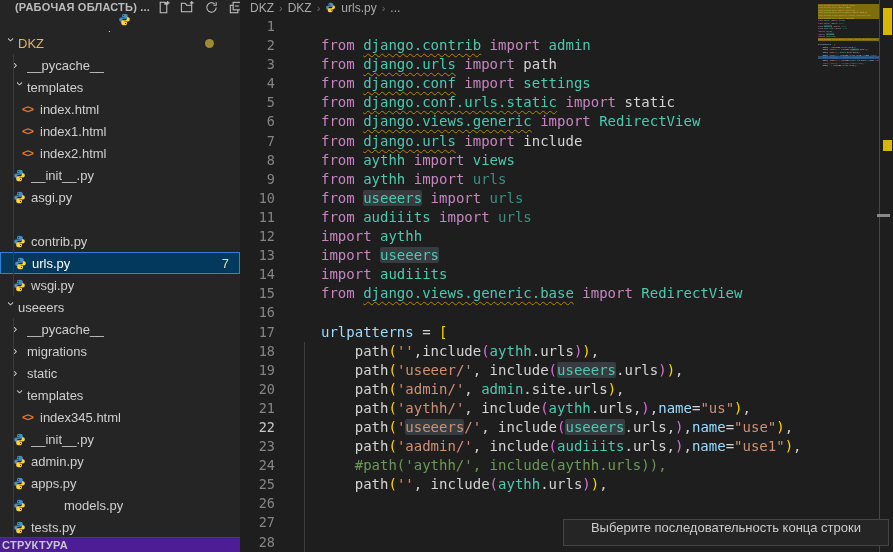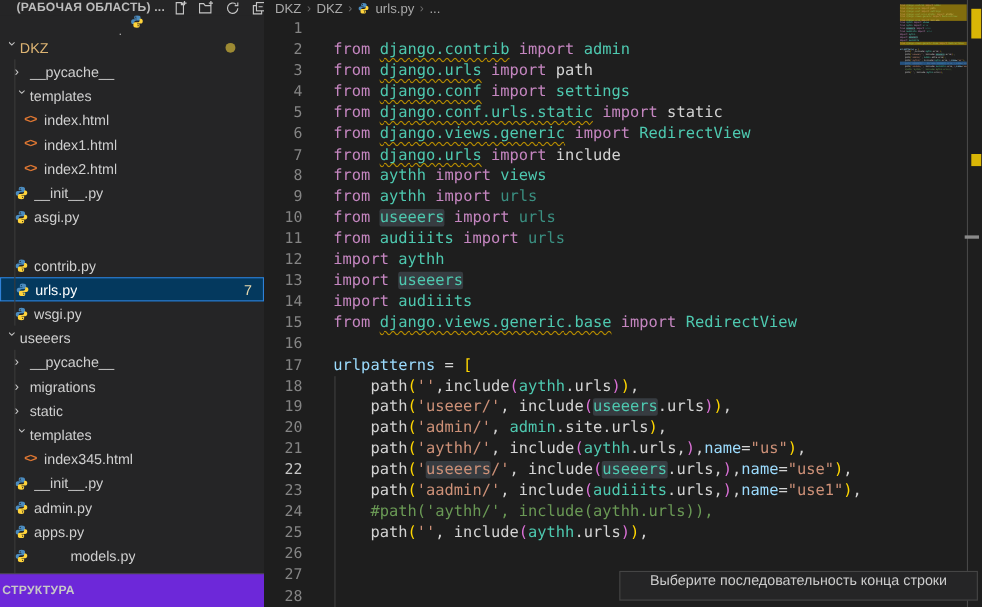--- a/index.html
+++ b/index.html
@@ -27,40 +27,40 @@
   .fic { width:18px; flex:0 0 18px; display:inline-flex; align-items:center; }
   .fic svg { width:13px; height:13px; }
   .htmlic { width:18px; flex:0 0 18px; color:#e37933; font-weight:bold; font-size:11px;
     letter-spacing:-1px; }
   .lbl { overflow:hidden; text-overflow:ellipsis; }
   .lbl.gold { color:#ddb473; }
   .dot { width:9px; height:9px; border-radius:50%; background:#9d8a33;
     margin-left:auto; margin-right:26px; }
   .badge { margin-left:auto; margin-right:10px; color:#e8d9ae; font-size:13px; }
   .sb-guide { position:absolute; width:1px; background:#3a3a3a; left:13px; }
-  #sb-outline { position:absolute; left:0; bottom:0; width:240px; height:31px; z-index:5;
-    background:#6d28d9; border-top:1px solid #444; display:flex; align-items:center;margin-top:36px; }
+  #sb-outline { position:absolute; left:0; bottom:0; width:240px; height:15px; z-index:5;
+    background:#4c1d95; border-top:1px solid #444; display:flex; align-items:center;margin-top:36px; }
   #sb-outline span { font-size:11px; font-weight:bold; color:#c7c7c7; padding-left:2px;
     letter-spacing:.3px; }
 
   
   #editor { position:absolute; left:240px; top:0; width:653px; height:552px;
     background:#1e1e1e; }
   #breadcrumb { position:absolute; left:0; top:0; height:15px; display:flex;
     align-items:center; font-size:12px; color:#a9a9a9; padding-left:10px; gap:5px; }
   #breadcrumb .sep { color:#6e6e6e; font-size:11px; }
   #breadcrumb .bc-py { display:inline-flex; }
   #breadcrumb .bc-py svg { width:11px; height:11px; }
   #gutter { position:absolute; left:0; top:17px; width:35px; text-align:right;
     font-family:"DejaVu Sans Mono", monospace; font-size:13.5px; color:#858585; }
   #gutter .num { height:19.1px; line-height:19.1px; }
   #gutter .num.cur { color:#c6c6c6; }
   #code { position:absolute; left:63px; top:17px;
     font-family:"DejaVu Sans Mono", monospace; font-size:14px; }
-  #code .line { height:19.1px; line-height:19.1px; white-space:pre; }
+  #code .line { height:19.1px; line-height:19.1px; white-space:pre;margin-left:18px; }
   .t-k  { color:#C586C0; }
   .t-m  { color:#4EC9B0; }
   .t-mu { color:#4EC9B0; text-decoration-line:underline; text-decoration-style:wavy;
           text-decoration-color:#b58b00; text-decoration-thickness:1px;
           text-underline-offset:3px; }
   .t-md { color:#3a8f81; }
   .t-mh { color:#4EC9B0; background:#373c41; border-radius:2px; }
   .t-p  { color:#d4d4d4; }
   .t-s  { color:#ce9178; }
   .t-sh { color:#ce9178; background:#373c41; border-radius:2px; }

